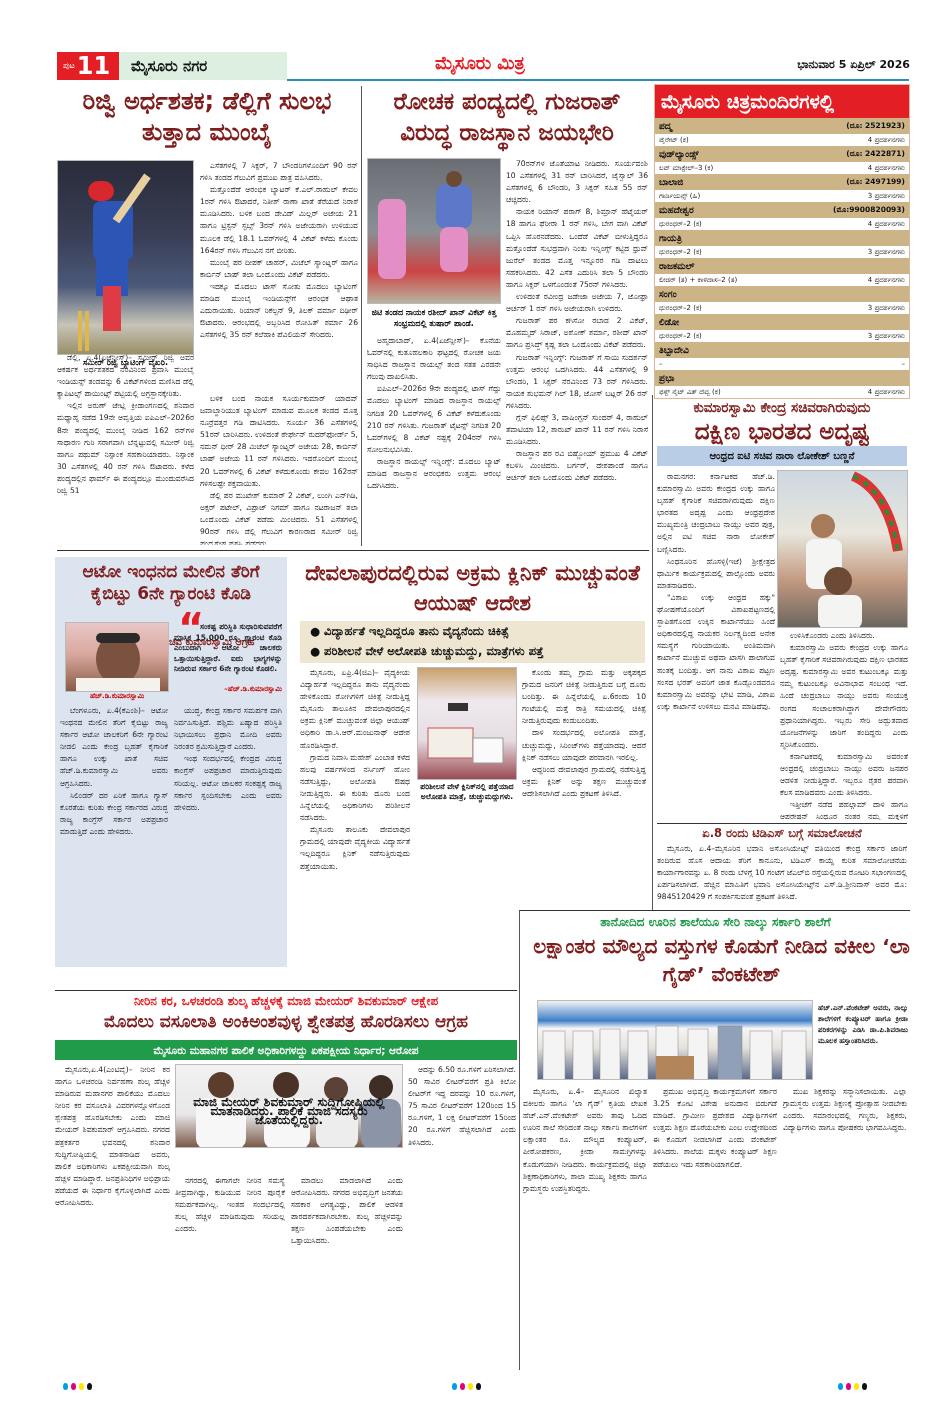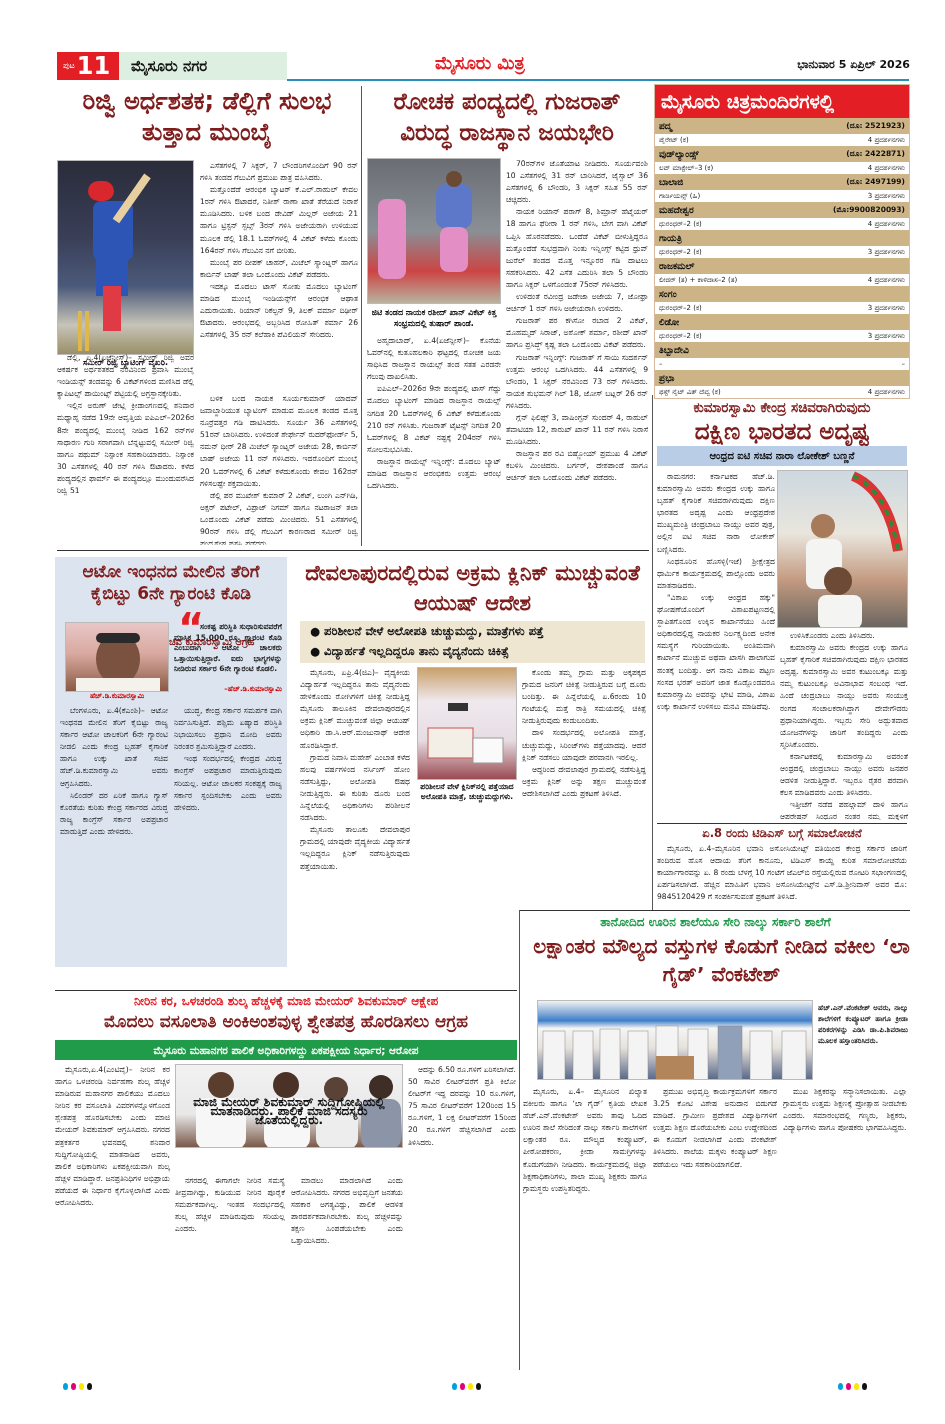--- a/index.html
+++ b/index.html
@@ -239,22 +239,22 @@
   <p>ಬೆಂಗಳೂರು, ಏ.4(ಕೆಎಂಶಿ)– ಆಟೋ ಇಂಧನದ ಮೇಲಿನ ತೆರಿಗೆ ಕೈಬಿಟ್ಟು ರಾಜ್ಯ ಸರ್ಕಾರ ಆಟೋ ಚಾಲಕರಿಗೆ 6ನೇ ಗ್ಯಾರಂಟಿ ನೀಡಲಿ ಎಂದು ಕೇಂದ್ರ ಬೃಹತ್ ಕೈಗಾರಿಕೆ ಹಾಗೂ ಉಕ್ಕು ಖಾತೆ ಸಚಿವ ಹೆಚ್.ಡಿ.ಕುಮಾರಸ್ವಾಮಿ ಅವರು ಆಗ್ರಹಿಸಿದರು.</p>
   <p>ಸಿಲಿಂಡರ್ ದರ ಏರಿಕೆ ಹಾಗೂ ಗ್ಯಾಸ್ ಕೊರತೆಯ ಕುರಿತು ಕೇಂದ್ರ ಸರ್ಕಾರದ ವಿರುದ್ಧ ರಾಜ್ಯ ಕಾಂಗ್ರೆಸ್ ಸರ್ಕಾರ ಅಪಪ್ರಚಾರ ಮಾಡುತ್ತಿದೆ ಎಂದು ಹೇಳಿದರು.</p>
 </div>
 <div class="abs body-text" style="left:174px;top:705px;width:108px;height:258px;">
   <p>ಯುದ್ಧ, ಕೇಂದ್ರ ಸರ್ಕಾರ ಸಮರ್ಪಕ ವಾಗಿ ನಿರ್ವಹಿಸುತ್ತಿದೆ. ಪಶ್ಚಿಮ ಏಷ್ಯಾದ ಪರಿಸ್ಥಿತಿ ನಿಭಾಯಿಸಲು ಪ್ರಧಾನಿ ಮೋದಿ ಅವರು ನಿರಂತರ ಶ್ರಮಿಸುತ್ತಿದ್ದಾರೆ ಎಂದರು.</p>
   <p>ಇಂಥ ಸಂದರ್ಭದಲ್ಲಿ ಕೇಂದ್ರದ ವಿರುದ್ಧ ಕಾಂಗ್ರೆಸ್ ಅಪಪ್ರಚಾರ ಮಾಡುತ್ತಿರುವುದು ಸರಿಯಲ್ಲ. ಆಟೋ ಚಾಲಕರ ಸಂಕಷ್ಟಕ್ಕೆ ರಾಜ್ಯ ಸರ್ಕಾರ ಸ್ಪಂದಿಸಬೇಕು ಎಂದು ಅವರು ಹೇಳಿದರು.</p>
 </div>
 
 <div class="abs hl" style="left:300px;top:558px;width:345px;font-size:21px;line-height:30px;">ದೇವಲಾಪುರದಲ್ಲಿರುವ ಅಕ್ರಮ ಕ್ಲಿನಿಕ್ ಮುಚ್ಚುವಂತೆ ಆಯುಷ್ ಆದೇಶ</div>
 <div class="abs bulletbar">
+  <div><span>● </span><span>ವಿದ್ಯಾರ್ಹತೆ ಇಲ್ಲದಿದ್ದರೂ ತಾನು ವೈದ್ಯನೆಂದು ಚಿಕಿತ್ಸೆ</span></div>
   <div><span>● </span><span>ಪರಿಶೀಲನೆ ವೇಳೆ ಅಲೋಪತಿ ಚುಚ್ಚುಮದ್ದು, ಮಾತ್ರೆಗಳು ಪತ್ತೆ</span></div>
-  <div><span>● </span><span>ವಿದ್ಯಾರ್ಹತೆ ಇಲ್ಲದಿದ್ದರೂ ತಾನು ವೈದ್ಯನೆಂದು ಚಿಕಿತ್ಸೆ</span></div>
 </div>
 <div class="abs body-text" style="left:300px;top:667px;width:110px;height:320px;">
   <p>ಮೈಸೂರು, ಏಪ್ರಿ.4(ಜಿಎ)– ವೈದ್ಯಕೀಯ ವಿದ್ಯಾರ್ಹತೆ ಇಲ್ಲದಿದ್ದರೂ ತಾನು ವೈದ್ಯನೆಂದು ಹೇಳಿಕೊಂಡು ರೋಗಿಗಳಿಗೆ ಚಿಕಿತ್ಸೆ ನೀಡುತ್ತಿದ್ದ ಮೈಸೂರು ತಾಲೂಕಿನ ದೇವಲಾಪುರದಲ್ಲಿನ ಅಕ್ರಮ ಕ್ಲಿನಿಕ್ ಮುಚ್ಚುವಂತೆ ಜಿಲ್ಲಾ ಆಯುಷ್ ಅಧಿಕಾರಿ ಡಾ.ಸಿ.ಆರ್.ಮಂಜುನಾಥ್ ಆದೇಶ ಹೊರಡಿಸಿದ್ದಾರೆ.</p>
   <p>ಗ್ರಾಮದ ನಿವಾಸಿ ಮಹೇಶ್ ಎಂಬಾತ ಕಳೆದ ಹಲವು ವರ್ಷಗಳಿಂದ ನರ್ಸಿಂಗ್ ಹೋಂ ನಡೆಸುತ್ತಿದ್ದು, ಅಲೋಪತಿ ಔಷಧ ನೀಡುತ್ತಿದ್ದರು. ಈ ಕುರಿತು ದೂರು ಬಂದ ಹಿನ್ನೆಲೆಯಲ್ಲಿ ಅಧಿಕಾರಿಗಳು ಪರಿಶೀಲನೆ ನಡೆಸಿದರು.</p>
   <p>ಮೈಸೂರು ತಾಲೂಕು ದೇವಲಾಪುರ ಗ್ರಾಮದಲ್ಲಿ ಯಾವುದೇ ವೈದ್ಯಕೀಯ ವಿದ್ಯಾರ್ಹತೆ ಇಲ್ಲದಿದ್ದರೂ ಕ್ಲಿನಿಕ್ ನಡೆಸುತ್ತಿರುವುದು ಪತ್ತೆಯಾಯಿತು.</p>
 </div>
 <div class="abs photo" style="left:417px;top:667px;width:100px;height:113px;background:linear-gradient(180deg,#c9a06a 0%,#efe9ee 30%,#e6dde3 65%,#9b4b52 100%);">
   <svg width="100" height="113" viewBox="0 0 100 113">
     <rect x="10" y="60" width="45" height="30" fill="#f3eee6" stroke="#c55" stroke-width="1"></rect>
     <rect x="55" y="70" width="30" height="25" fill="#fafafa" stroke="#999" stroke-width="1"></rect>

